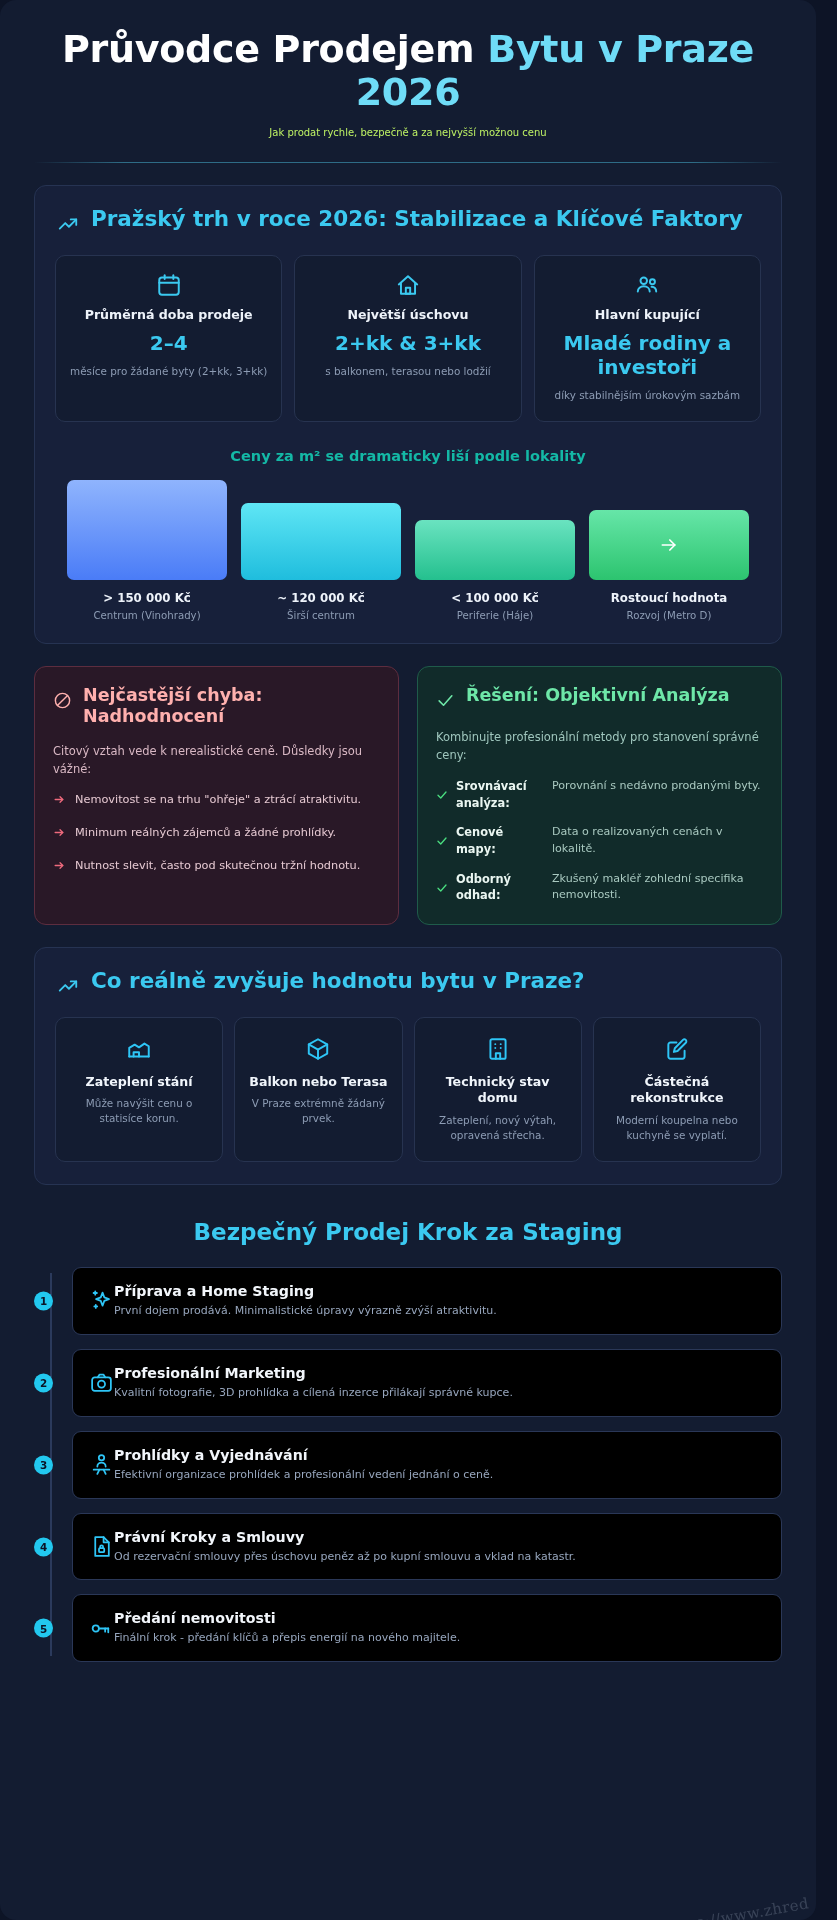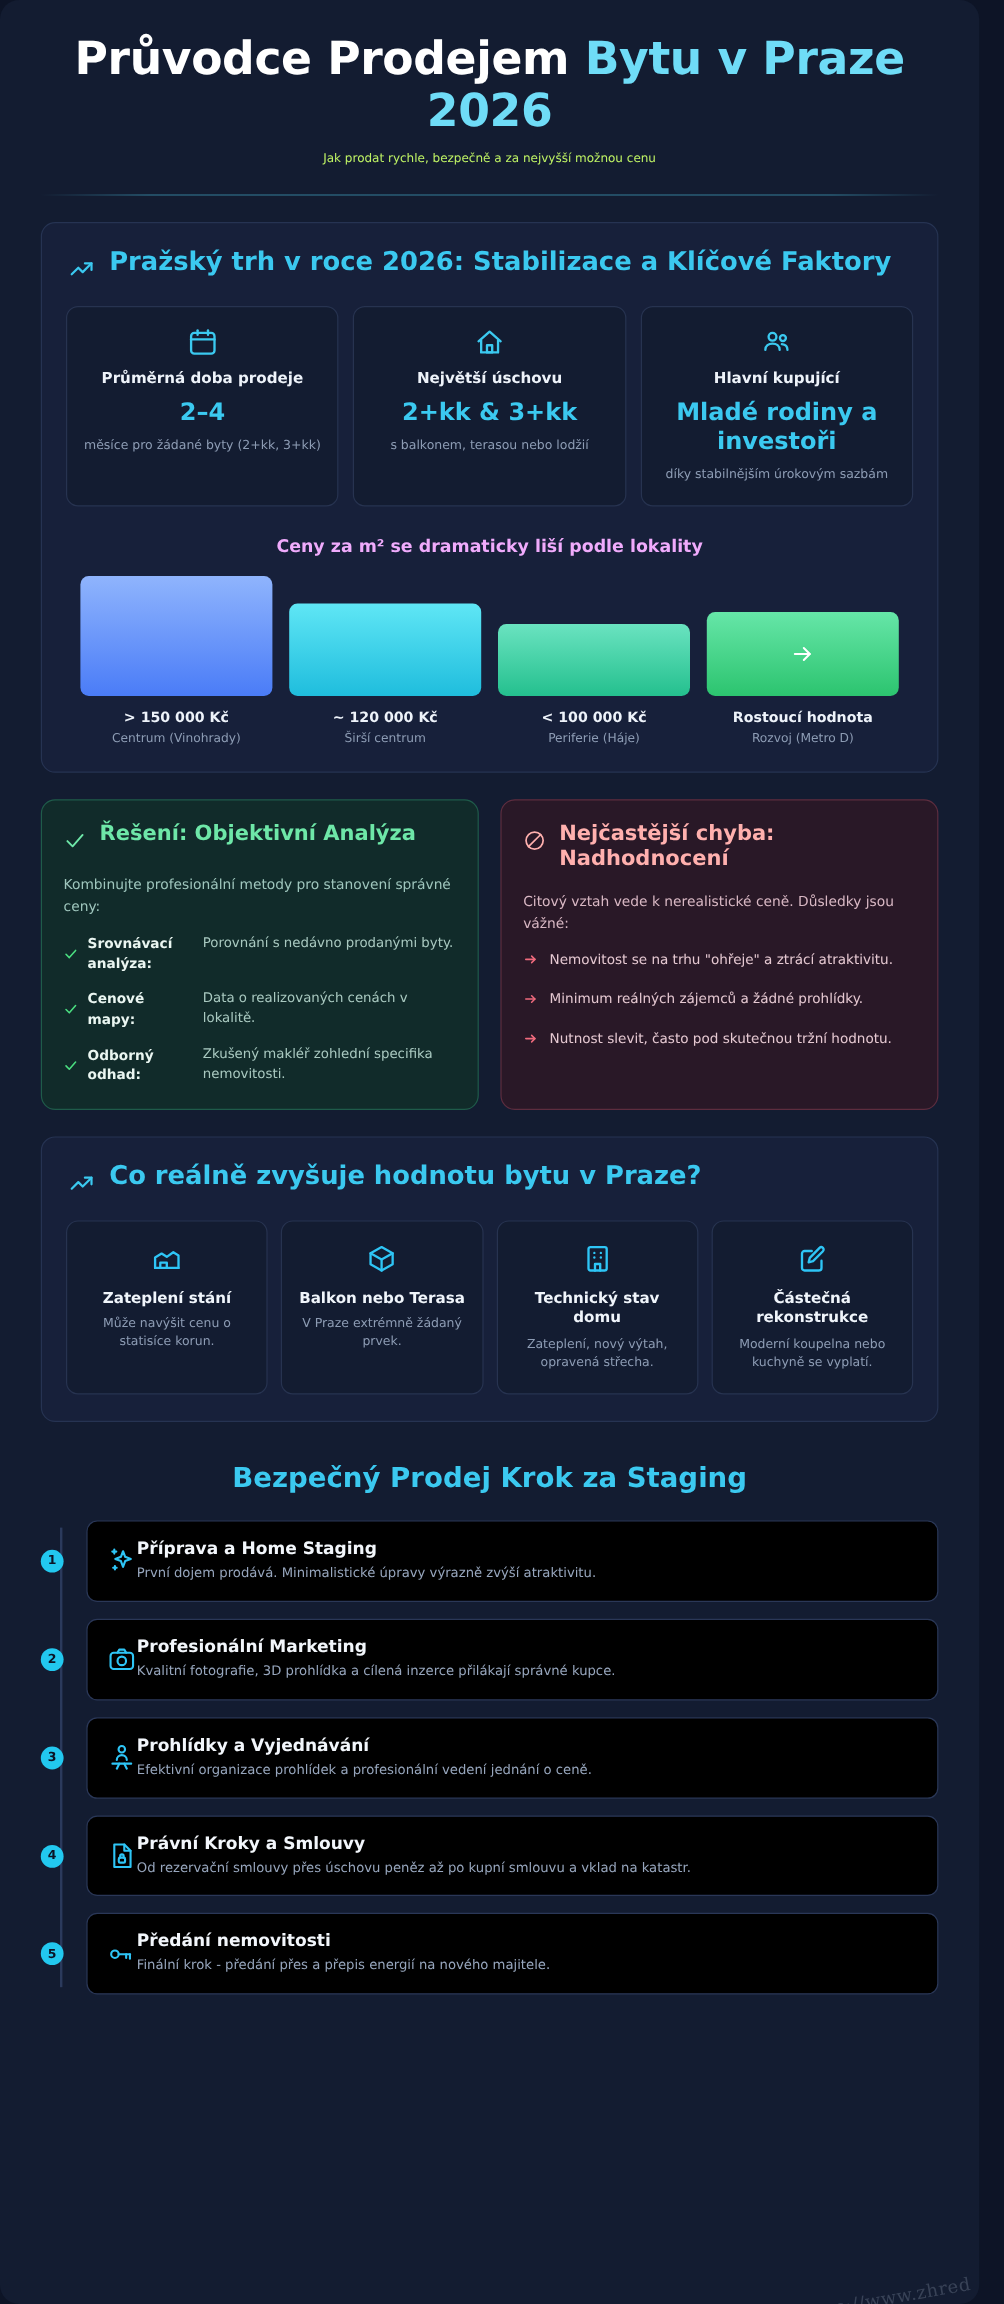--- a/index.html
+++ b/index.html
@@ -119,21 +119,21 @@
     font-size: 10.4px;
     color: #8d9cb4;
     line-height: 1.45;
   }
 
   
   .chart-title {
     text-align: center;
     font-size: 14.5px;
     font-weight: 700;
-    color: #f0abfc;
+    color: #14b8a6;
     margin: 26px 0 16px 0;
   }
   .chart {
     display: grid;
     grid-template-columns: repeat(4, 1fr);
     gap: 14px;
     align-items: end;
     padding: 0 12px;
     box-sizing: border-box;
   }
@@ -360,65 +360,20 @@
         </div>
         <div class="bar-cap">Rostoucí hodnota</div>
         <div class="bar-sub">Rozvoj (Metro D)</div>
       </div>
 
     </div>
   </div>
 
   <div class="compare">
 
-    <div class="cmp good">
-      <div class="cmp-head">
-        <span class="ico">
-          <svg width="19" height="19" viewBox="0 0 24 24" fill="none" stroke="currentColor" stroke-width="2" stroke-linecap="round" stroke-linejoin="round">
-              <polyline points="4,12.5 9.5,18 20,6"></polyline>
-            </svg>
-        </span>
-        <h3>Řešení: Objektivní Analýza</h3>
-      </div>
-      <div class="intro">Kombinujte profesionální metody pro stanovení správné ceny:</div>
-      <div class="good-list">
-
-        <div class="good-row">
-          <span class="chk">
-            <svg width="12" height="12" viewBox="0 0 24 24" fill="none" stroke="currentColor" stroke-width="2.6" stroke-linecap="round" stroke-linejoin="round">
-                <polyline points="4,12.5 9.5,18 20,6"></polyline>
-              </svg>
-          </span>
-          <div class="g-term">Srovnávací analýza:</div>
-          <div class="g-desc">Porovnání s nedávno prodanými byty.</div>
-        </div>
-
-        <div class="good-row">
-          <span class="chk">
-            <svg width="12" height="12" viewBox="0 0 24 24" fill="none" stroke="currentColor" stroke-width="2.6" stroke-linecap="round" stroke-linejoin="round">
-                <polyline points="4,12.5 9.5,18 20,6"></polyline>
-              </svg>
-          </span>
-          <div class="g-term">Cenové mapy:</div>
-          <div class="g-desc">Data o realizovaných cenách v lokalitě.</div>
-        </div>
-
-        <div class="good-row">
-          <span class="chk">
-            <svg width="12" height="12" viewBox="0 0 24 24" fill="none" stroke="currentColor" stroke-width="2.6" stroke-linecap="round" stroke-linejoin="round">
-                <polyline points="4,12.5 9.5,18 20,6"></polyline>
-              </svg>
-          </span>
-          <div class="g-term">Odborný odhad:</div>
-          <div class="g-desc">Zkušený makléř zohlední specifika nemovitosti.</div>
-        </div>
-
-      </div>
-    </div>
-
     <div class="cmp bad">
       <div class="cmp-head">
         <span class="ico">
           <svg width="19" height="19" viewBox="0 0 24 24" fill="none" stroke="currentColor" stroke-width="1.8" stroke-linecap="round">
               <circle cx="12" cy="12" r="9"></circle>
               <line x1="5.6" y1="18.4" x2="18.4" y2="5.6"></line>
             </svg>
         </span>
         <h3>Nejčastější chyba: Nadhodnocení</h3>
       </div>
@@ -445,20 +400,65 @@
         <li>
           <span class="arrow">
             <svg width="13" height="13" viewBox="0 0 24 24" fill="none" stroke="currentColor" stroke-width="2.4" stroke-linecap="round" stroke-linejoin="round">
                 <line x1="4" y1="12" x2="18" y2="12"></line>
                 <polyline points="13,7 18,12 13,17"></polyline>
               </svg>
           </span>
           <span>Nutnost slevit, často pod skutečnou tržní hodnotu.</span>
         </li>
       </ul>
+    </div>
+
+    <div class="cmp good">
+      <div class="cmp-head">
+        <span class="ico">
+          <svg width="19" height="19" viewBox="0 0 24 24" fill="none" stroke="currentColor" stroke-width="2" stroke-linecap="round" stroke-linejoin="round">
+              <polyline points="4,12.5 9.5,18 20,6"></polyline>
+            </svg>
+        </span>
+        <h3>Řešení: Objektivní Analýza</h3>
+      </div>
+      <div class="intro">Kombinujte profesionální metody pro stanovení správné ceny:</div>
+      <div class="good-list">
+
+        <div class="good-row">
+          <span class="chk">
+            <svg width="12" height="12" viewBox="0 0 24 24" fill="none" stroke="currentColor" stroke-width="2.6" stroke-linecap="round" stroke-linejoin="round">
+                <polyline points="4,12.5 9.5,18 20,6"></polyline>
+              </svg>
+          </span>
+          <div class="g-term">Srovnávací analýza:</div>
+          <div class="g-desc">Porovnání s nedávno prodanými byty.</div>
+        </div>
+
+        <div class="good-row">
+          <span class="chk">
+            <svg width="12" height="12" viewBox="0 0 24 24" fill="none" stroke="currentColor" stroke-width="2.6" stroke-linecap="round" stroke-linejoin="round">
+                <polyline points="4,12.5 9.5,18 20,6"></polyline>
+              </svg>
+          </span>
+          <div class="g-term">Cenové mapy:</div>
+          <div class="g-desc">Data o realizovaných cenách v lokalitě.</div>
+        </div>
+
+        <div class="good-row">
+          <span class="chk">
+            <svg width="12" height="12" viewBox="0 0 24 24" fill="none" stroke="currentColor" stroke-width="2.6" stroke-linecap="round" stroke-linejoin="round">
+                <polyline points="4,12.5 9.5,18 20,6"></polyline>
+              </svg>
+          </span>
+          <div class="g-term">Odborný odhad:</div>
+          <div class="g-desc">Zkušený makléř zohlední specifika nemovitosti.</div>
+        </div>
+
+      </div>
     </div>
 
   </div>
 
   <div class="panel">
     <div class="panel-head">
       <span class="ico">
         <svg width="22" height="22" viewBox="0 0 24 24" fill="none" stroke="currentColor" stroke-width="2" stroke-linecap="round" stroke-linejoin="round">
             <polyline points="3,17 9,11 13,15 21,7"></polyline>
             <polyline points="15,7 21,7 21,13"></polyline>
@@ -604,21 +604,21 @@
           <span class="st-ico">
             <svg width="25" height="25" viewBox="0 0 24 24" fill="none" stroke="currentColor" stroke-width="1.7" stroke-linecap="round" stroke-linejoin="round">
                 <circle cx="6.5" cy="12" r="3"></circle>
                 <path d="M9.5 12h9"></path>
                 <path d="M15.5 12v3"></path>
                 <path d="M18.5 12v3.6"></path>
               </svg>
           </span>
           <div class="st-body">
             <div class="st-title">Předání nemovitosti</div>
-            <div class="st-desc">Finální krok - předání přes a přepis energií na nového majitele.</div>
+            <div class="st-desc">Finální krok - předání klíčů a přepis energií na nového majitele.</div>
           </div>
         </div>
       </div>
 
     </div>
   </div>
 
   <div class="watermark">https://www.zhred</div>
 
 </div>

